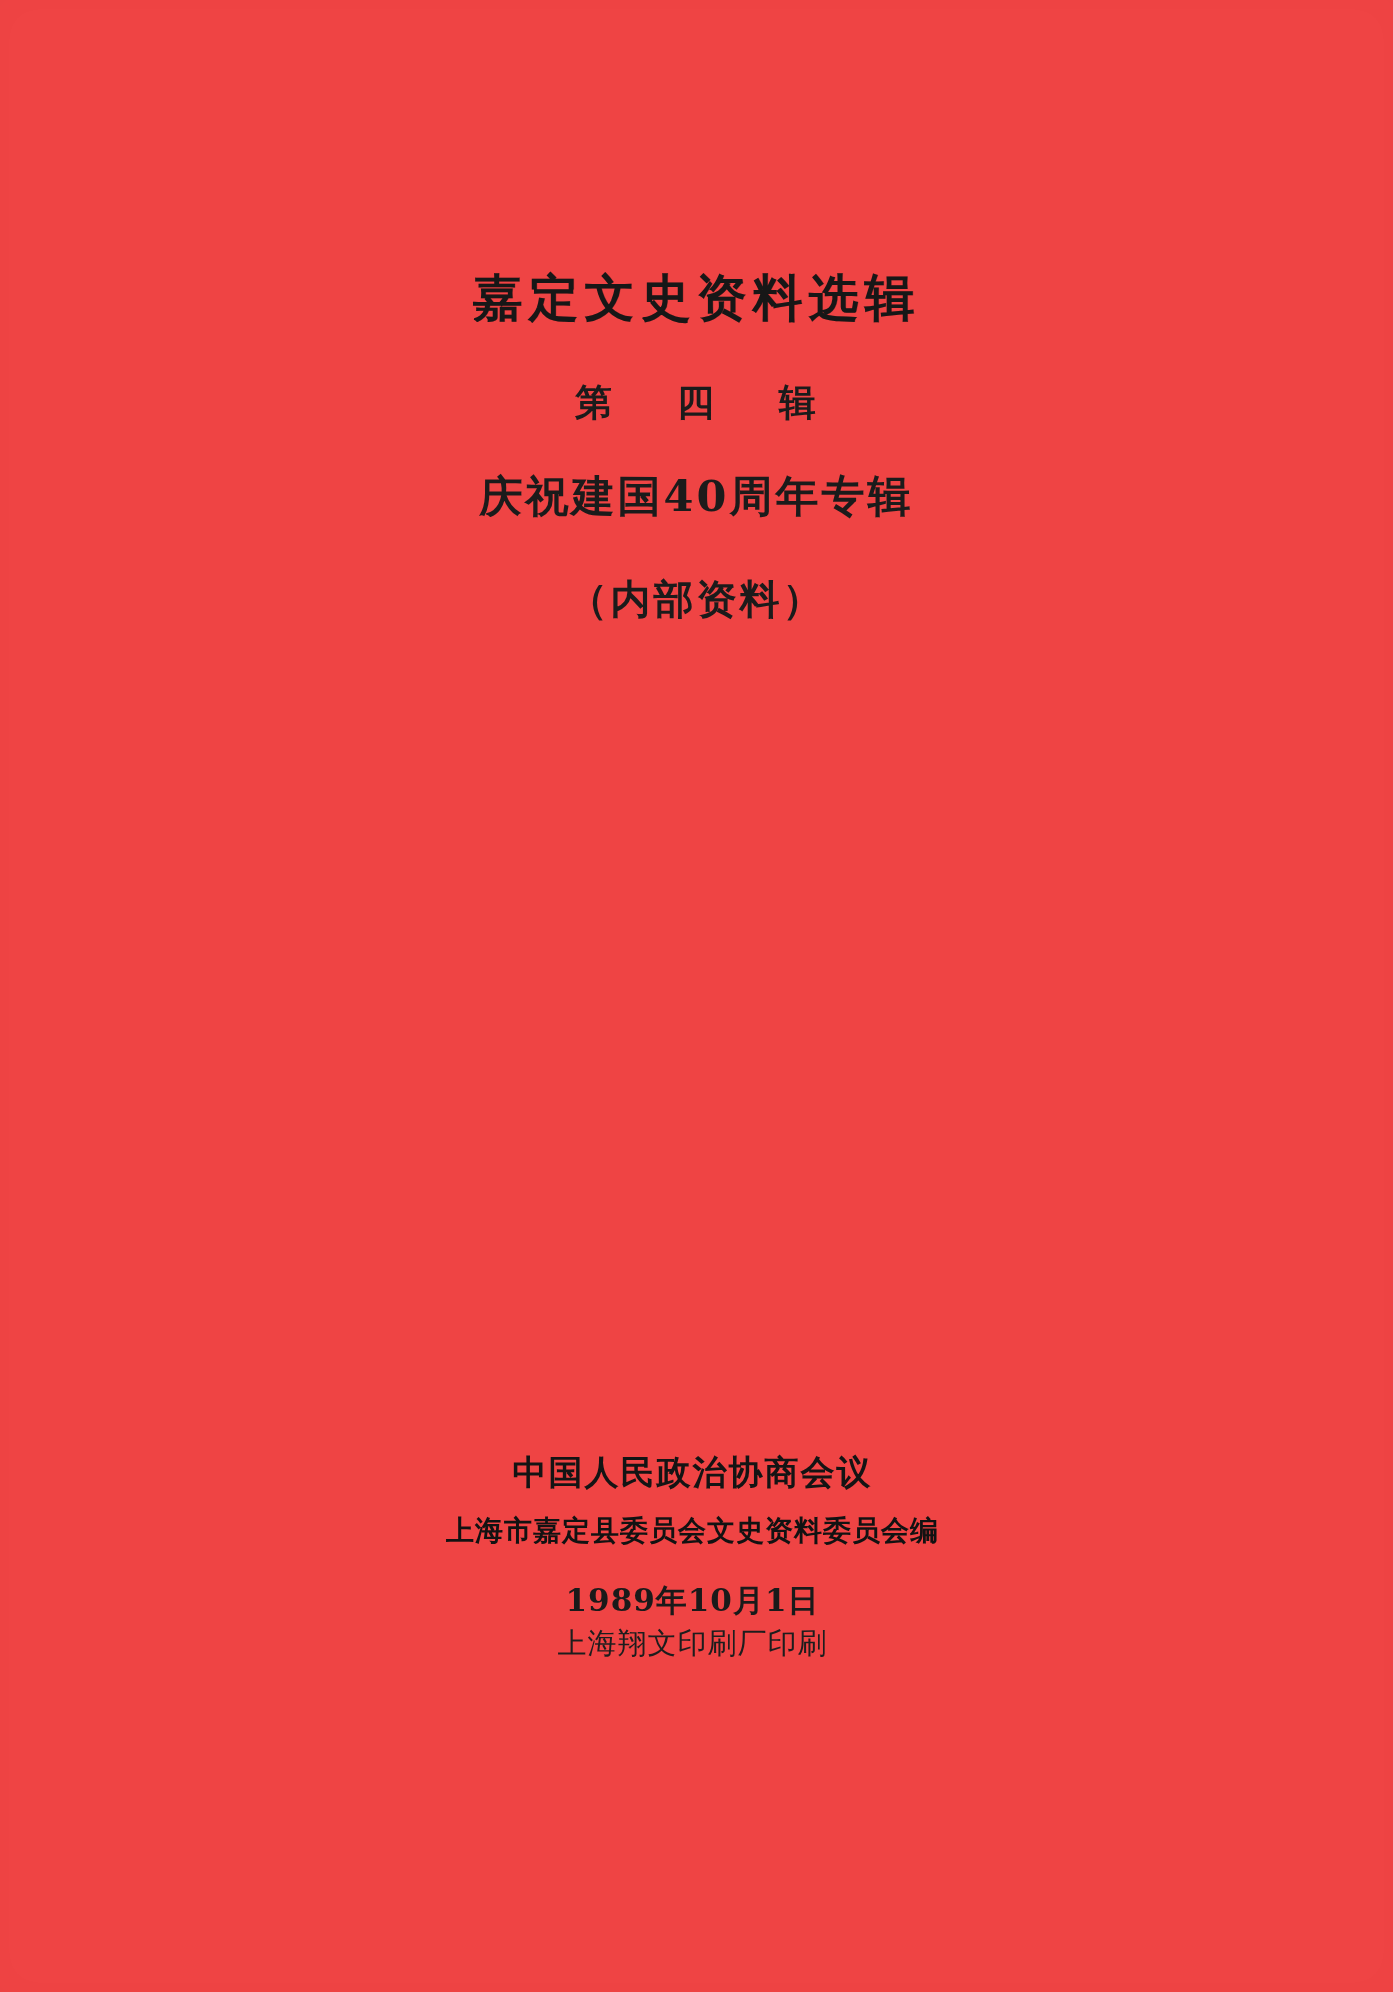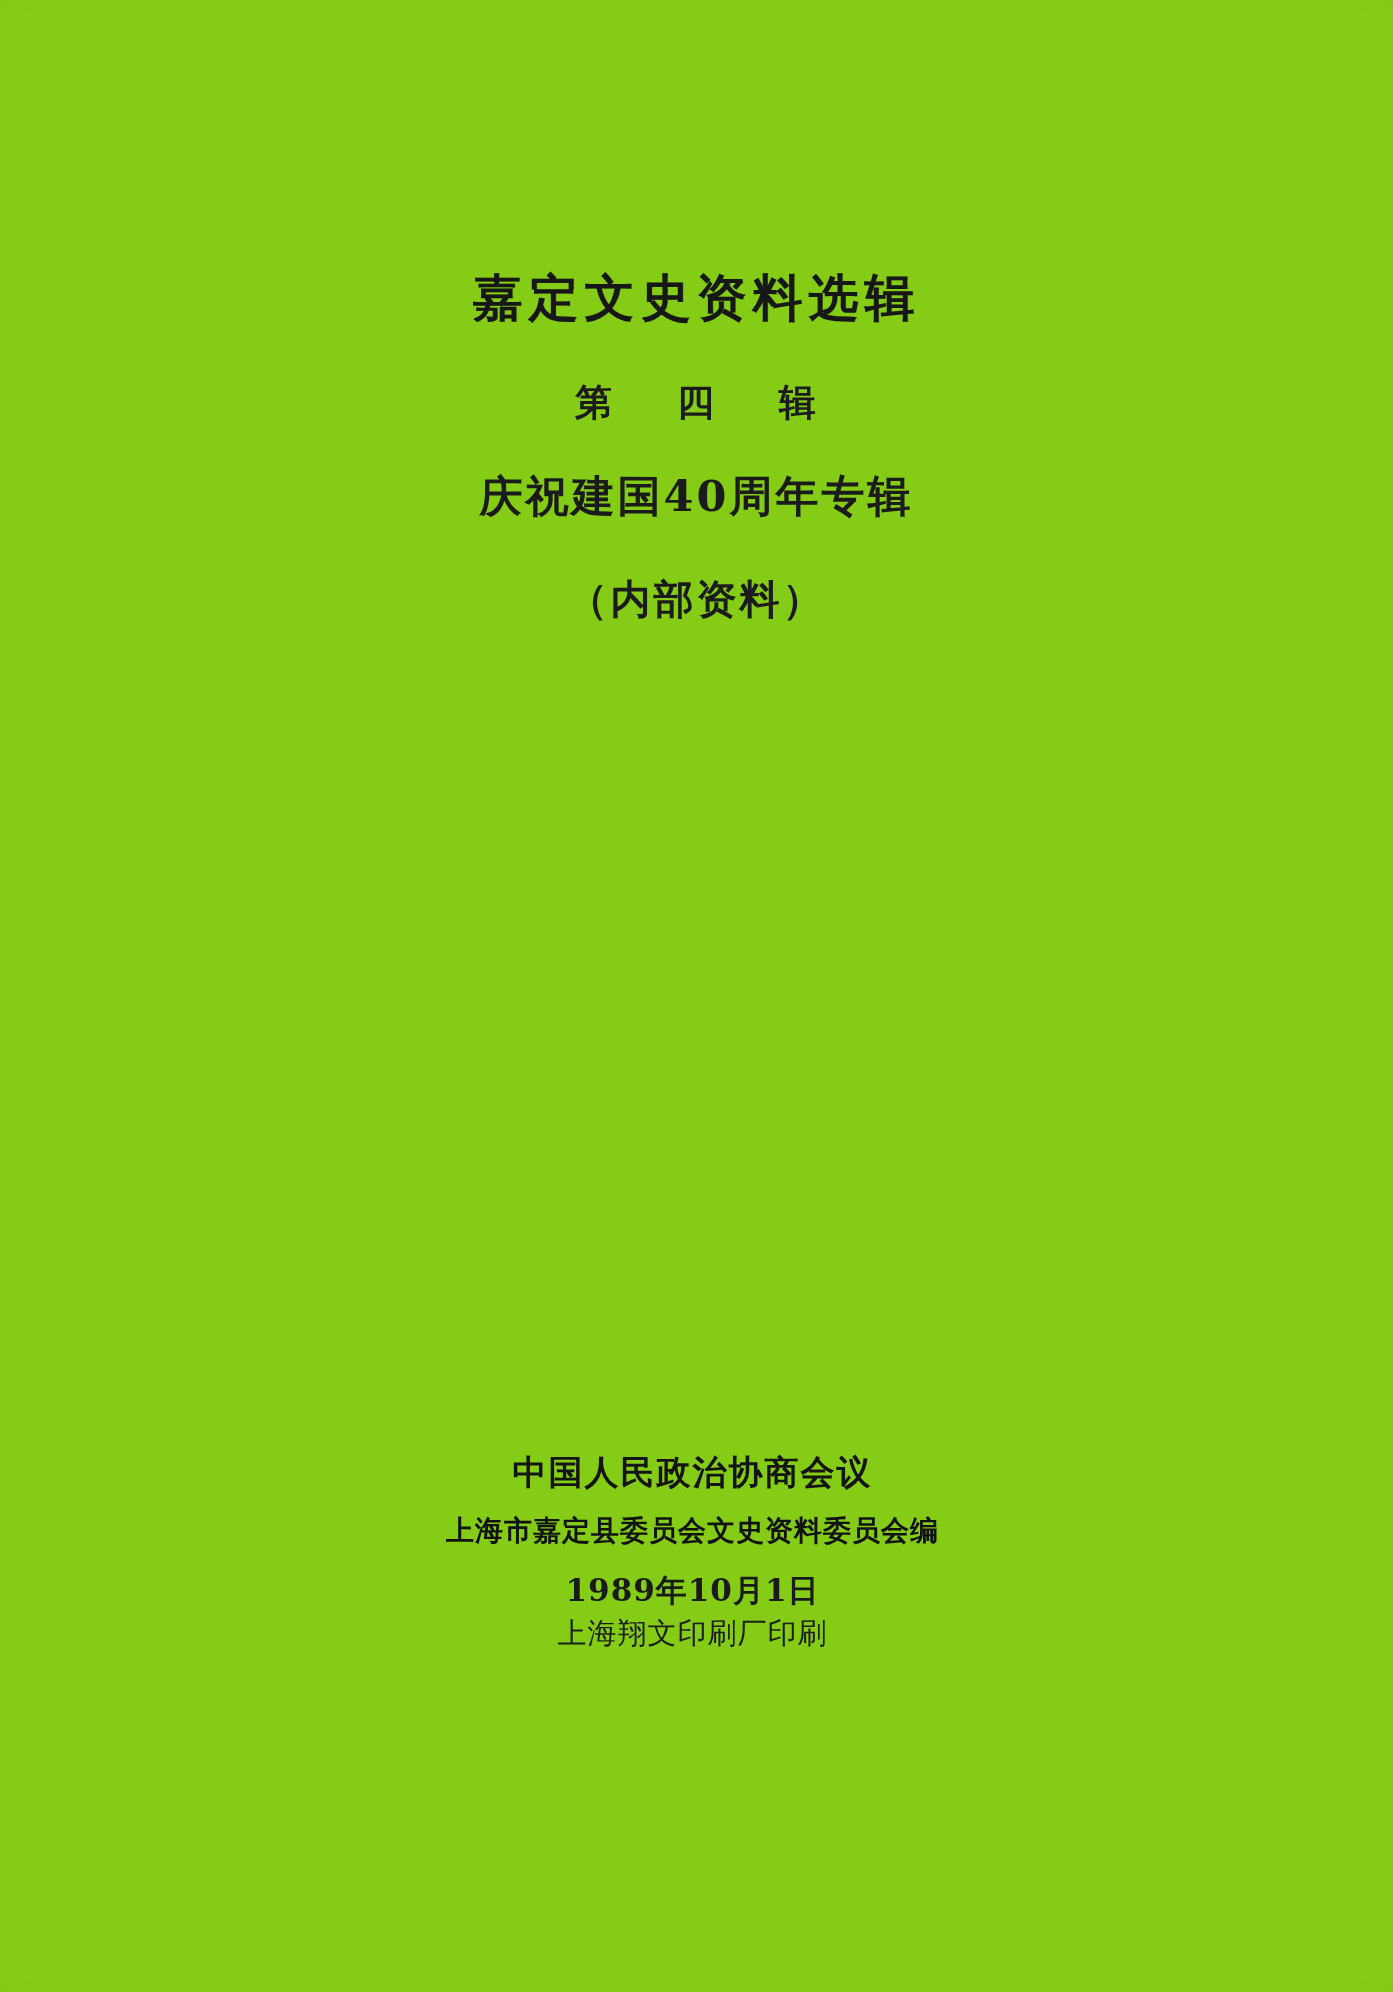--- a/index.html
+++ b/index.html
@@ -11,21 +11,21 @@
     width: 1393px;
     height: 1992px;
     font-family: "DejaVu Serif", "Liberation Serif", serif;
     color: #1a1a1a;
     position: relative;
     overflow: hidden;
   }
   .page {
     position: absolute;
     inset: 0;
-    background: #84cc16;
+    background: #ef4444;
   }
   
   .page::after {
     content: "";
     position: absolute;
     inset: 0;
     pointer-events: none;
     box-shadow: inset 0 0 40px rgba(0,0,0,0.012);
   }
 
@@ -90,21 +90,21 @@
   .imprint-committee {
     margin-top: 14px;
     font-size: 28px;
     letter-spacing: 1px;
     font-weight: 700;
     color: #121212;
     line-height: 1.4;
   }
 
   .imprint-date {
-    margin-top: 20px;
+    margin-top: 30px;
     font-size: 31px;
     letter-spacing: 1px;
     font-weight: 700;
     color: #1a1a1a;
   }
 
   .imprint-printer {
     margin-top: 2px;
     font-size: 29px;
     letter-spacing: 1px;

